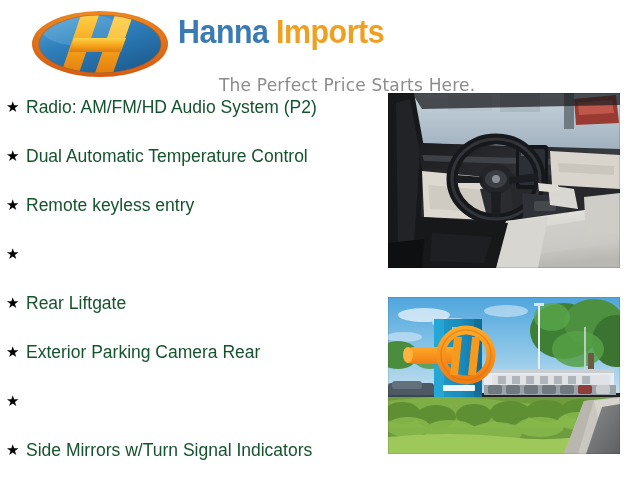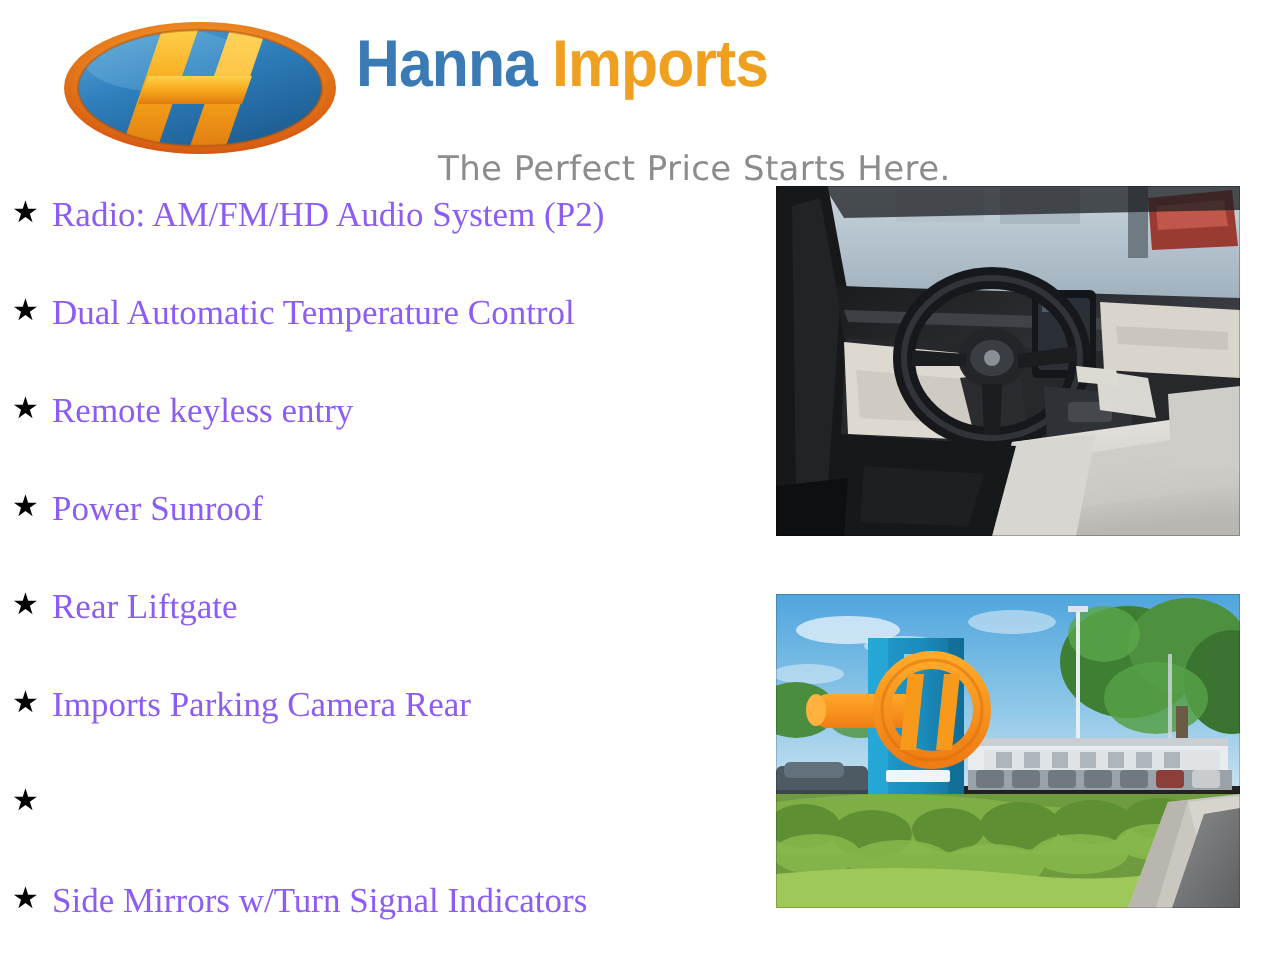--- a/index.html
+++ b/index.html
@@ -83,24 +83,24 @@
   }
   .feature-star {
     color: #000000;
     font-size: 15px;
     line-height: 26px;
     width: 20px;
     flex: 0 0 20px;
     text-align: left;
   }
   .feature-label {
-    color: #8b5cf6;
+    color: #14532d;
     font-size: 17.5px;
     line-height: 26px;
-    font-family: Liberation Serif, serif;
+    font-family: Liberation Sans, sans-serif;
     text-align: center;
   }
 
   
   .photo {
     position: absolute;
     overflow: hidden;
     background: #222;
   }
   .photo svg { display: block; }
@@ -169,29 +169,28 @@
   <div class="feature-row" id="f1" style="top:53px;">
     <span class="feature-star">★</span>
     <span class="feature-label">Dual Automatic Temperature Control</span>
   </div>
   <div class="feature-row" id="f2" style="top:102px;">
     <span class="feature-star">★</span>
     <span class="feature-label">Remote keyless entry</span>
   </div>
   <div class="feature-row" id="f3" style="top:151px;">
     <span class="feature-star">★</span>
-    <span class="feature-label">Power Sunroof</span>
   </div>
   <div class="feature-row" id="f4" style="top:200px;">
     <span class="feature-star">★</span>
     <span class="feature-label">Rear Liftgate</span>
   </div>
   <div class="feature-row" id="f5" style="top:249px;">
     <span class="feature-star">★</span>
-    <span class="feature-label">Imports Parking Camera Rear</span>
+    <span class="feature-label">Exterior Parking Camera Rear</span>
   </div>
   <div class="feature-row" id="f6" style="top:298px;">
     <span class="feature-star">★</span>
   </div>
   <div class="feature-row" id="f7" style="top:347px;">
     <span class="feature-star">★</span>
     <span class="feature-label">Side Mirrors w/Turn Signal Indicators</span>
   </div>
 </div>
 

